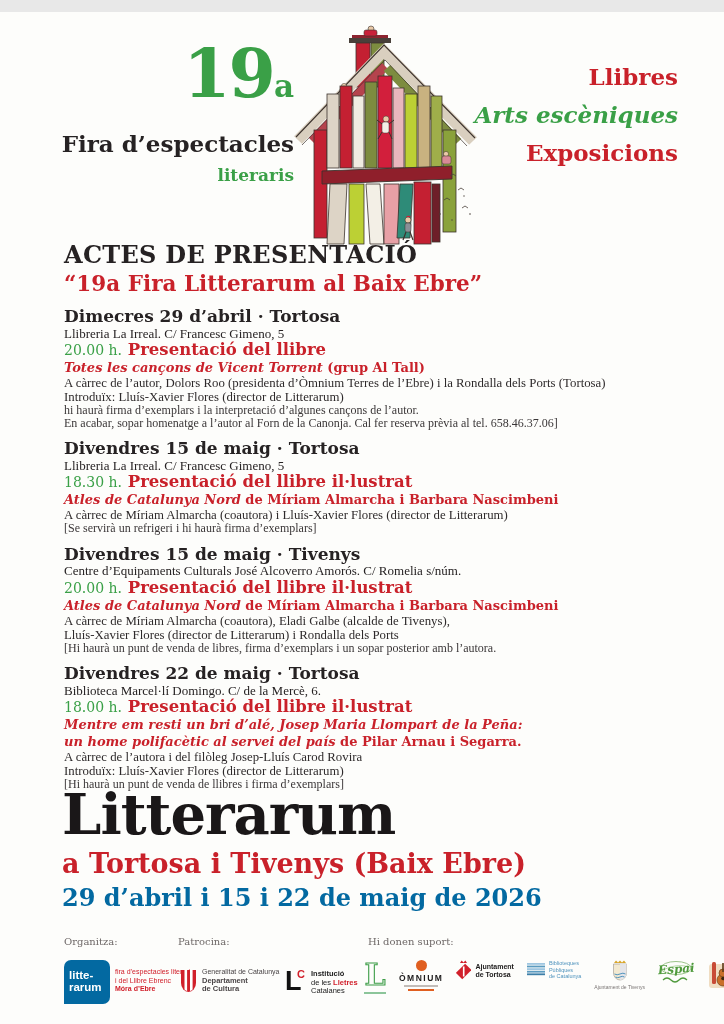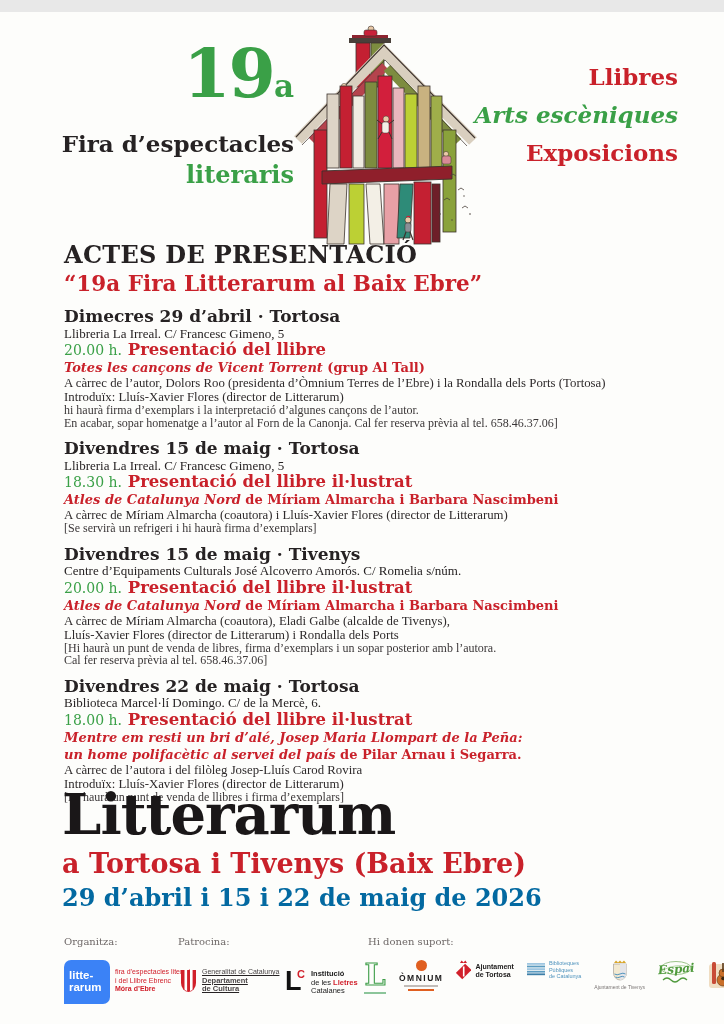--- a/index.html
+++ b/index.html
@@ -5,21 +5,21 @@
   html,body{margin:0;padding:0;background:#e8e8e8;}
   .page{position:relative;width:724px;height:1024px;margin:12px auto;background:#fdfdfb;
         font-family:"DejaVu Serif",serif;color:#262223;overflow:hidden;}
 
   
   .hdr-left{position:absolute;top:28px;left:36px;width:258px;text-align:right;}
   .ed-line{line-height:66px;white-space:nowrap;}
   .ed-num{font-size:68px;font-weight:bold;color:#3aa047;letter-spacing:-2px;}
   .ed-suf{font-size:31px;font-weight:bold;color:#3aa047;}
   .h-black{font-size:23px;font-weight:bold;color:#262223;line-height:30px;margin-top:4px;white-space:nowrap;}
-  .h-green{font-size:24px;font-weight:bold;color:#3aa047;line-height:32px;white-space:nowrap;}
+  .h-green{font-size:17px;font-weight:bold;color:#3aa047;line-height:32px;white-space:nowrap;}
 
   .hdr-right{position:absolute;top:46px;right:46px;text-align:right;}
   .r-line{font-size:23px;font-weight:bold;line-height:38px;white-space:nowrap;}
   .c-red{color:#c9212a;} .c-green{color:#3aa047;font-style:italic;}
 
   .illu{position:absolute;left:292px;top:12px;width:188px;height:226px;}
 
   
   .main{position:absolute;left:64px;top:228px;width:652px;}
   .actes-h1{font-size:24px;font-weight:bold;line-height:30px;letter-spacing:.3px;margin:0;}
@@ -40,28 +40,28 @@
   .bt-title{font-size:56px;font-weight:bold;color:#1a1718;line-height:64px;letter-spacing:-1px;}
   .bt-sub{font-size:27px;font-weight:bold;color:#c9212a;line-height:36px;}
   .bt-dates{font-size:24px;font-weight:bold;color:#0369a1;line-height:32px;}
 
   
   .footer{position:absolute;left:0;top:912px;width:724px;height:112px;font-family:"DejaVu Serif",serif;}
   .f-label{position:absolute;font-size:10px;color:#6e6867;white-space:nowrap;}
   .lab-org{left:64px;top:12px;} .lab-pat{left:178px;top:12px;} .lab-sup{left:368px;top:12px;}
 
   .lit-logo{position:absolute;left:64px;top:36px;display:flex;align-items:flex-start;}
-  .lit-bubble{width:46px;height:44px;background:#3b82f6;border-radius:7px 7px 7px 0;
+  .lit-bubble{width:46px;height:44px;background:#0369a1;border-radius:7px 7px 7px 0;
               color:#fff;font-family:"Liberation Sans",sans-serif;font-weight:bold;font-size:11.5px;
               line-height:12px;padding:9px 0 0 5px;box-sizing:border-box;}
   .lit-tags{margin-left:5px;padding-top:8px;color:#d1202b;font-family:"Liberation Sans",sans-serif;
             font-size:7px;line-height:8.5px;white-space:nowrap;}
   .lit-tags .b{font-weight:bold;}
 
-  .gencat{position:absolute;left:180px;top:44px;display:flex;align-items:flex-end;text-decoration:underline;}
+  .gencat{position:absolute;left:180px;top:44px;display:flex;align-items:flex-end;}
   .gencat-texts{margin-left:5px;font-family:"Liberation Sans",sans-serif;color:#4a4546;
                 font-size:7px;line-height:8.5px;white-space:nowrap;}
   .gencat-texts .b{font-weight:bold;font-size:7.5px;}
 
   .illc{position:absolute;left:285px;top:44px;display:flex;align-items:flex-start;}
   .illc-mark{position:relative;width:22px;height:28px;}
   .illc-l{position:absolute;left:0;top:0;font-family:"Liberation Sans",sans-serif;font-weight:bold;
           font-size:27px;line-height:27px;color:#111;}
   .illc-c{position:absolute;left:12px;top:0;font-family:"Liberation Sans",sans-serif;font-weight:bold;
           font-size:11px;color:#d1202b;}
@@ -189,21 +189,20 @@
           <div class="ev-note">[Se servirà un refrigeri i hi haurà firma d’exemplars]</div>
         </div>
         <div class="event">
           <div class="ev-date">Divendres 15 de maig · Tivenys</div>
           <div class="ev-venue">Centre d’Equipaments Culturals José Alcoverro Amorós. C/ Romelia s/núm.</div>
           <div class="ev-timeline"><span class="ev-time">20.00 h.</span><span class="ev-type"> Presentació del llibre il·lustrat</span></div>
           <div class="ev-title"><span class="it">Atles de Catalunya Nord</span><span> de Míriam Almarcha i Barbara Nascimbeni</span></div>
           <div class="ev-detail">A càrrec de Míriam Almarcha (coautora), Eladi Galbe (alcalde de Tivenys),</div>
           <div class="ev-detail">Lluís-Xavier Flores (director de Litterarum) i Rondalla dels Ports</div>
           <div class="ev-note">[Hi haurà un punt de venda de libres, firma d’exemplars i un sopar posterior amb l’autora.</div>
-          <div class="ev-note">Cal fer reserva prèvia al tel. 658.46.37.06]</div>
         </div>
         <div class="event">
           <div class="ev-date">Divendres 22 de maig · Tortosa</div>
           <div class="ev-venue">Biblioteca Marcel·lí Domingo. C/ de la Mercè, 6.</div>
           <div class="ev-timeline"><span class="ev-time">18.00 h.</span><span class="ev-type"> Presentació del llibre il·lustrat</span></div>
           <div class="ev-title"><span class="it">Mentre em resti un bri d’alé, Josep Maria Llompart de la Peña:</span></div>
           <div class="ev-title"><span class="it">un home polifacètic al servei del país</span><span> de Pilar Arnau i Segarra.</span></div>
           <div class="ev-detail">A càrrec de l’autora i del filòleg Josep-Lluís Carod Rovira</div>
           <div class="ev-detail">Introduïx: Lluís-Xavier Flores (director de Litterarum)</div>
           <div class="ev-note">[Hi haurà un punt de venda de llibres i firma d’exemplars]</div>

